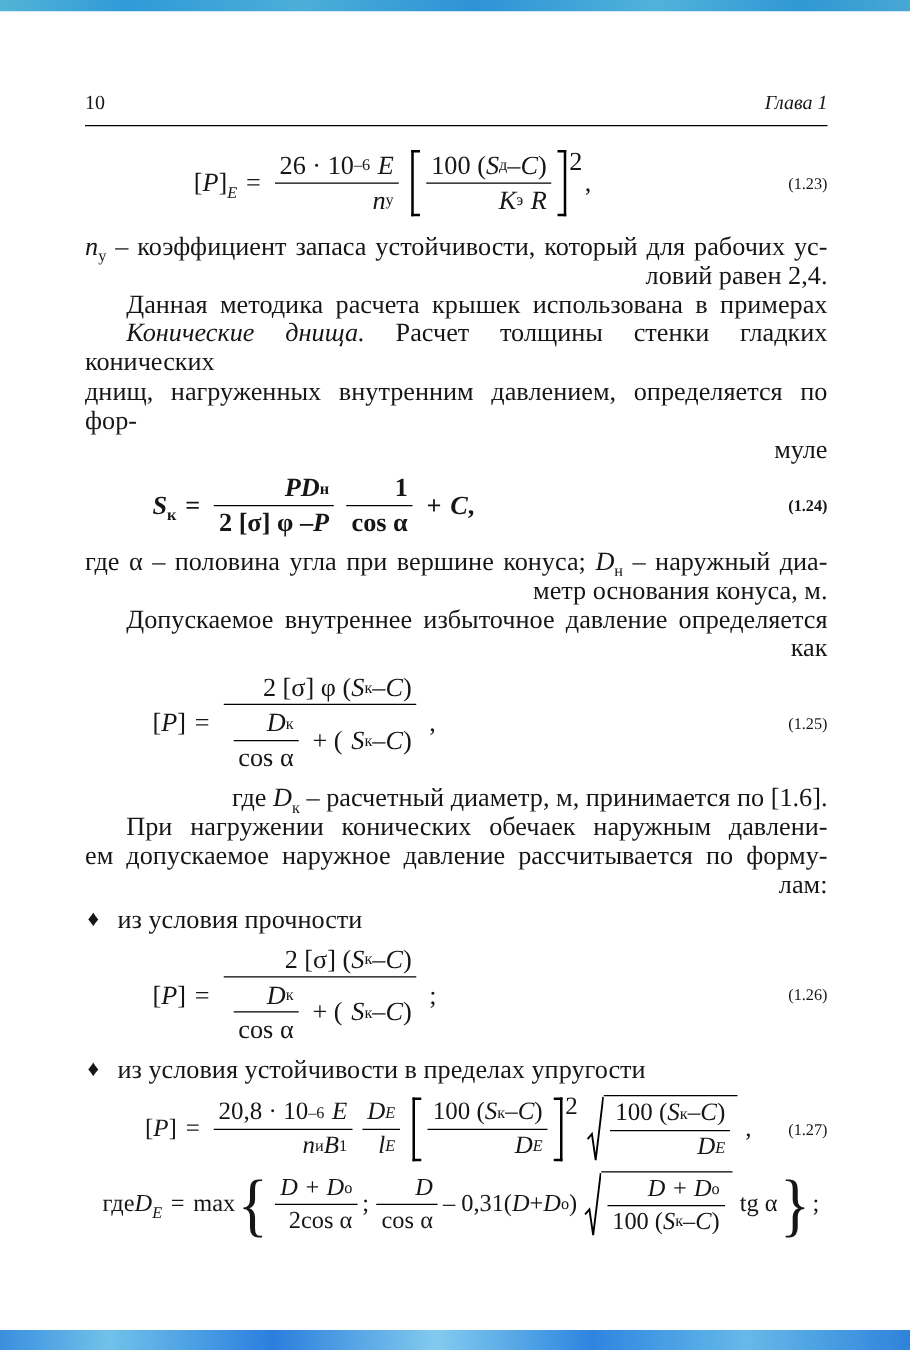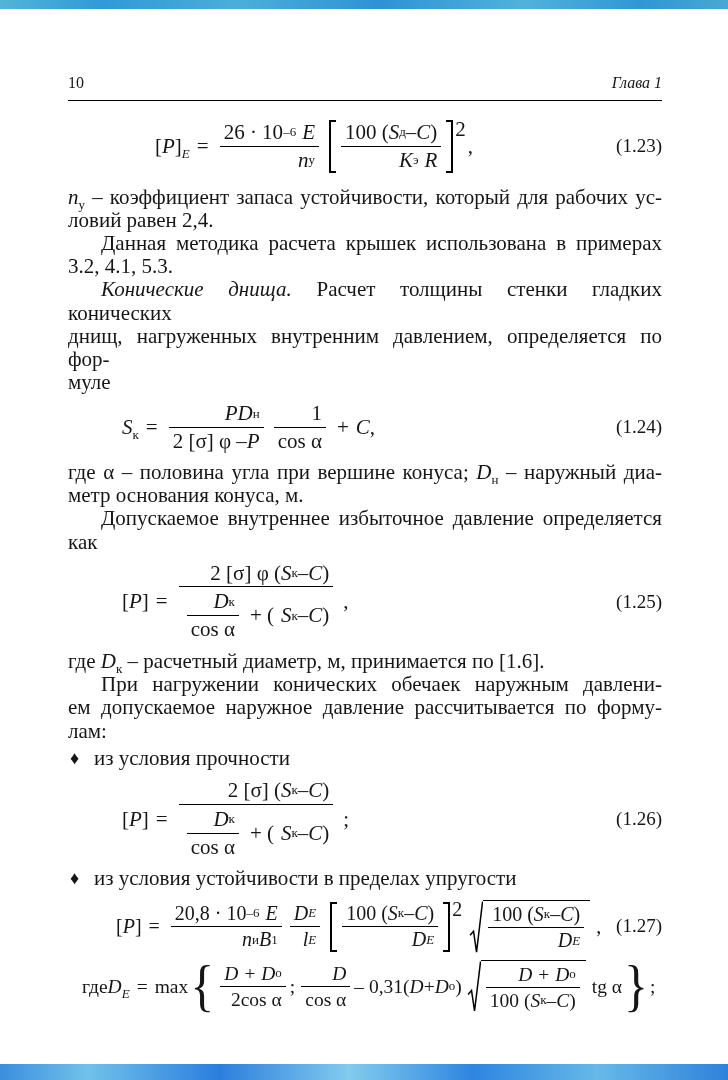--- a/index.html
+++ b/index.html
@@ -12,49 +12,49 @@
   .scan-edge { position:absolute; left:0; right:0; }
   .scan-edge.top { top:0; height:9px;
     background:linear-gradient(90deg,#54b4d6 0%,#2f9ad8 14%,#4caed8 33%,#2d93d6 52%,#51b2da 72%,#2f97d4 88%,#49a8d4 100%); }
   .scan-edge.bottom { bottom:0; height:16px;
     background:linear-gradient(90deg,#3b8ede 0%,#70c2ea 12%,#2b7edd 30%,#82cbee 48%,#2e85e0 65%,#66b9e8 82%,#2f82da 100%); }
   .page { position:absolute; left:68px; top:0; width:594px; }
   .hdr { margin-top:74px; display:flex; justify-content:space-between; align-items:baseline; font-size:16px; }
   .hdr .chap { font-style:italic;margin-left:44px; }
   .rule { border-top:1.6px solid #000; margin-top:8px; }
   .par { font-size:21px; line-height:23.2px; }
-  .ln { text-align:left; }
+  .ln { text-align:right; }
   .ln.j { text-align:justify; text-align-last:justify; }
   .ind { text-indent:33px; }
   sub { font-size:13px; vertical-align:-5px; line-height:0; font-style:normal; }
   sup { font-size:13px; vertical-align:9px; line-height:0; font-style:normal; }
   .subit { font-style:italic; }
   .it { font-style:italic; }
   .rm { font-style:normal; }
   .feq { position:relative; display:flex; align-items:center; font-size:21px; font-style:italic; line-height:1.18; white-space:nowrap; }
-  .eqnum { position:absolute; right:0; font-style:normal; font-size:19px; }
+  .eqnum { position:absolute; right:0; font-style:normal; font-size:13px; }
   .fr { display:inline-flex; flex-direction:column; align-items:flex-end; margin:0 4px; }
   .fr .nu, .fr .de { display:inline-flex; align-items:center; justify-content:center; padding:1px 4px; white-space:nowrap; }
   .fr .bar { align-self:stretch; border-top:1.6px solid #000; height:0; }
   .sb { align-self:stretch; width:7px; flex:none; margin:1px 1px; }
   .sb.l { border:2px solid #000; border-right:none; }
   .sb.r { border:2px solid #000; border-left:none; }
   .brgrp { display:inline-flex; align-items:stretch; margin-left:5px; }
   .pw { align-self:flex-start; margin:-2px 2px 0 1px; }
   .sqrt { display:inline-flex; align-items:stretch; margin-left:5px; }
   .rad { display:flex; width:14px; flex:none; }
   .rad svg { width:100%; height:100%; }
   .radbody { border-top:1.7px solid #000; display:inline-flex; align-items:center; padding:1px 2px 0 1px; }
   .sp { margin:0 7px; }
   .gap { margin-left:6px; }
   .bullet { display:flex; font-size:21px; line-height:23.2px; margin-left:2px; }
   .bullet .mk { width:24px; flex:none; font-size:18px; }
   .brace { font-style:normal; font-size:50px; line-height:0; display:flex; align-items:center; transform:scaleY(1.12); margin:0 2px; }
   .f23 { margin:18px 0 12px 87px; }
-  .f24 { margin:6px 0 6px 54px; }
+  .f24 { margin:6px 0 6px 54px;font-weight:bold; }
   .f25 { margin:6px 0 6px 54px; }
   .f26 { margin:7px 0 6px 54px; }
   .f27 { margin:9px 0 6px 48px; font-size:20px; }
   .flast { margin:5px 0 0 14px; font-size:19.5px; }
   .mt4 { margin-top:4px; }
 </style>
 </head>
 <body>
 
 <div class="scan-edge top"></div>
@@ -108,21 +108,20 @@
     <span class="eqnum">(1.23)</span>
   </div>
 
   <div class="par">
     <div class="ln j"><span class="it">n</span><sub>у</sub><span> – коэффициент запаса устойчивости, который для рабочих ус-</span></div>
     <div class="ln">ловий равен 2,4.</div>
   </div>
 
   <div class="par">
     <div class="ln j ind">Данная методика расчета крышек использована в примерах</div>
-    <div class="ln">3.2, 4.1, 5.3.</div>
   </div>
 
   <div class="par">
     <div class="ln j ind"><span class="it">Конические днища.</span><span> Расчет толщины стенки гладких конических</span></div>
     <div class="ln j">днищ, нагруженных внутренним давлением, определяется по фор-</div>
     <div class="ln">муле</div>
   </div>
 
   <div class="feq f24">
     <span><span class="it">S</span><sub>к</sub></span>

